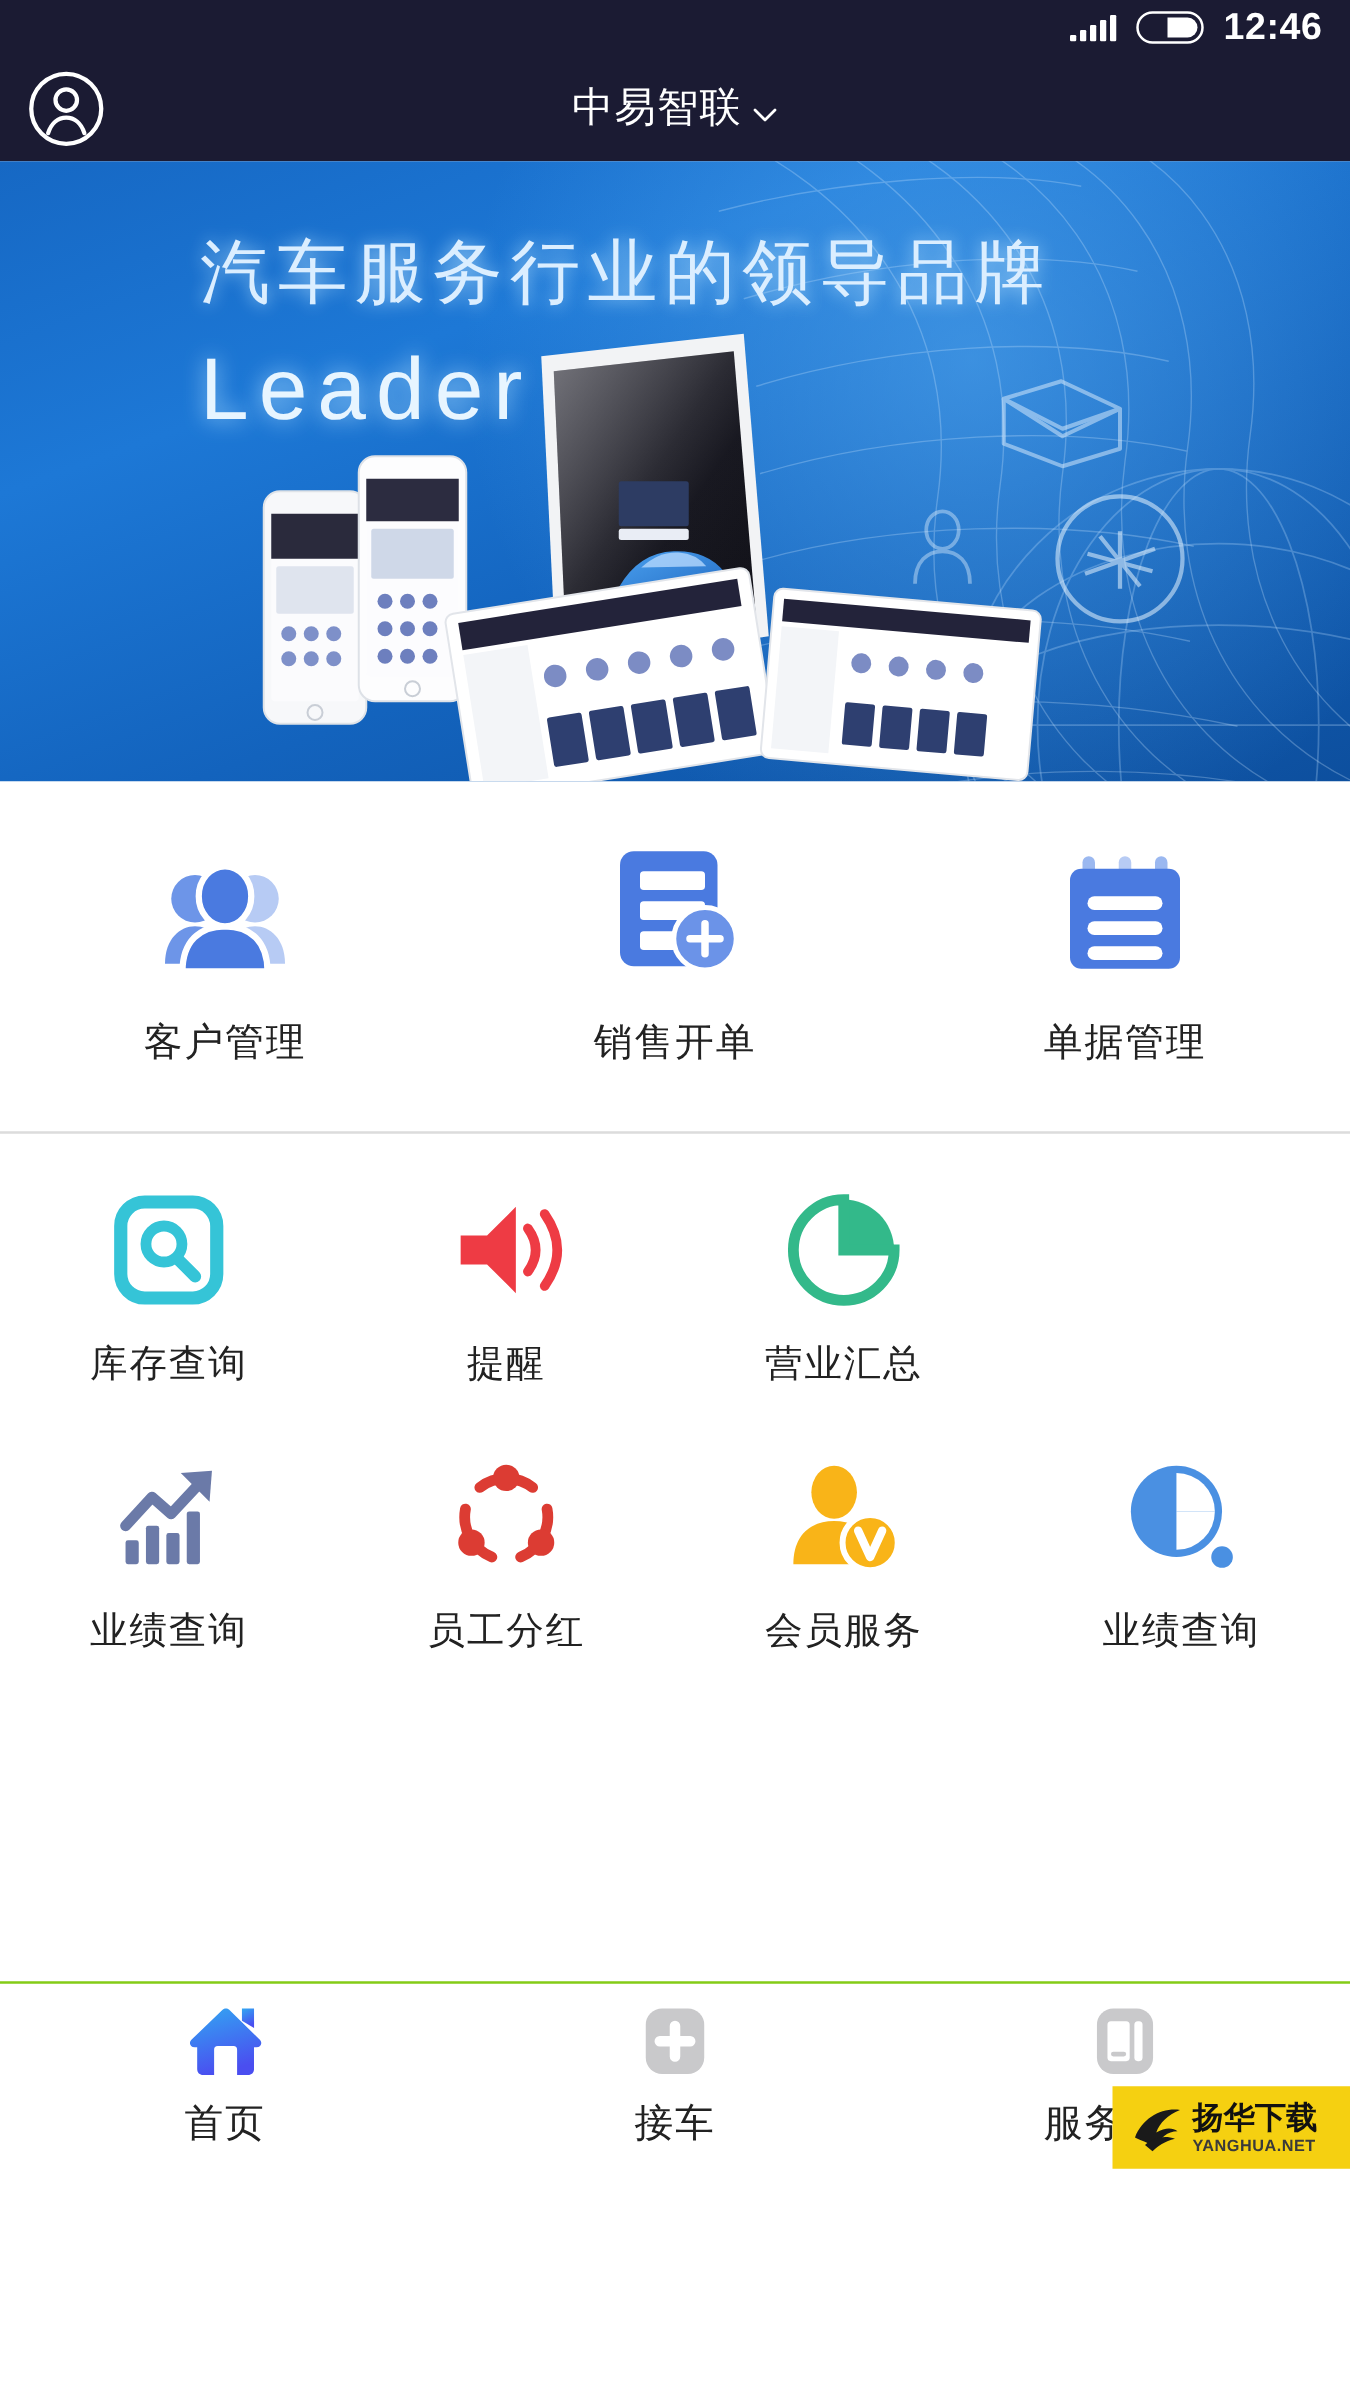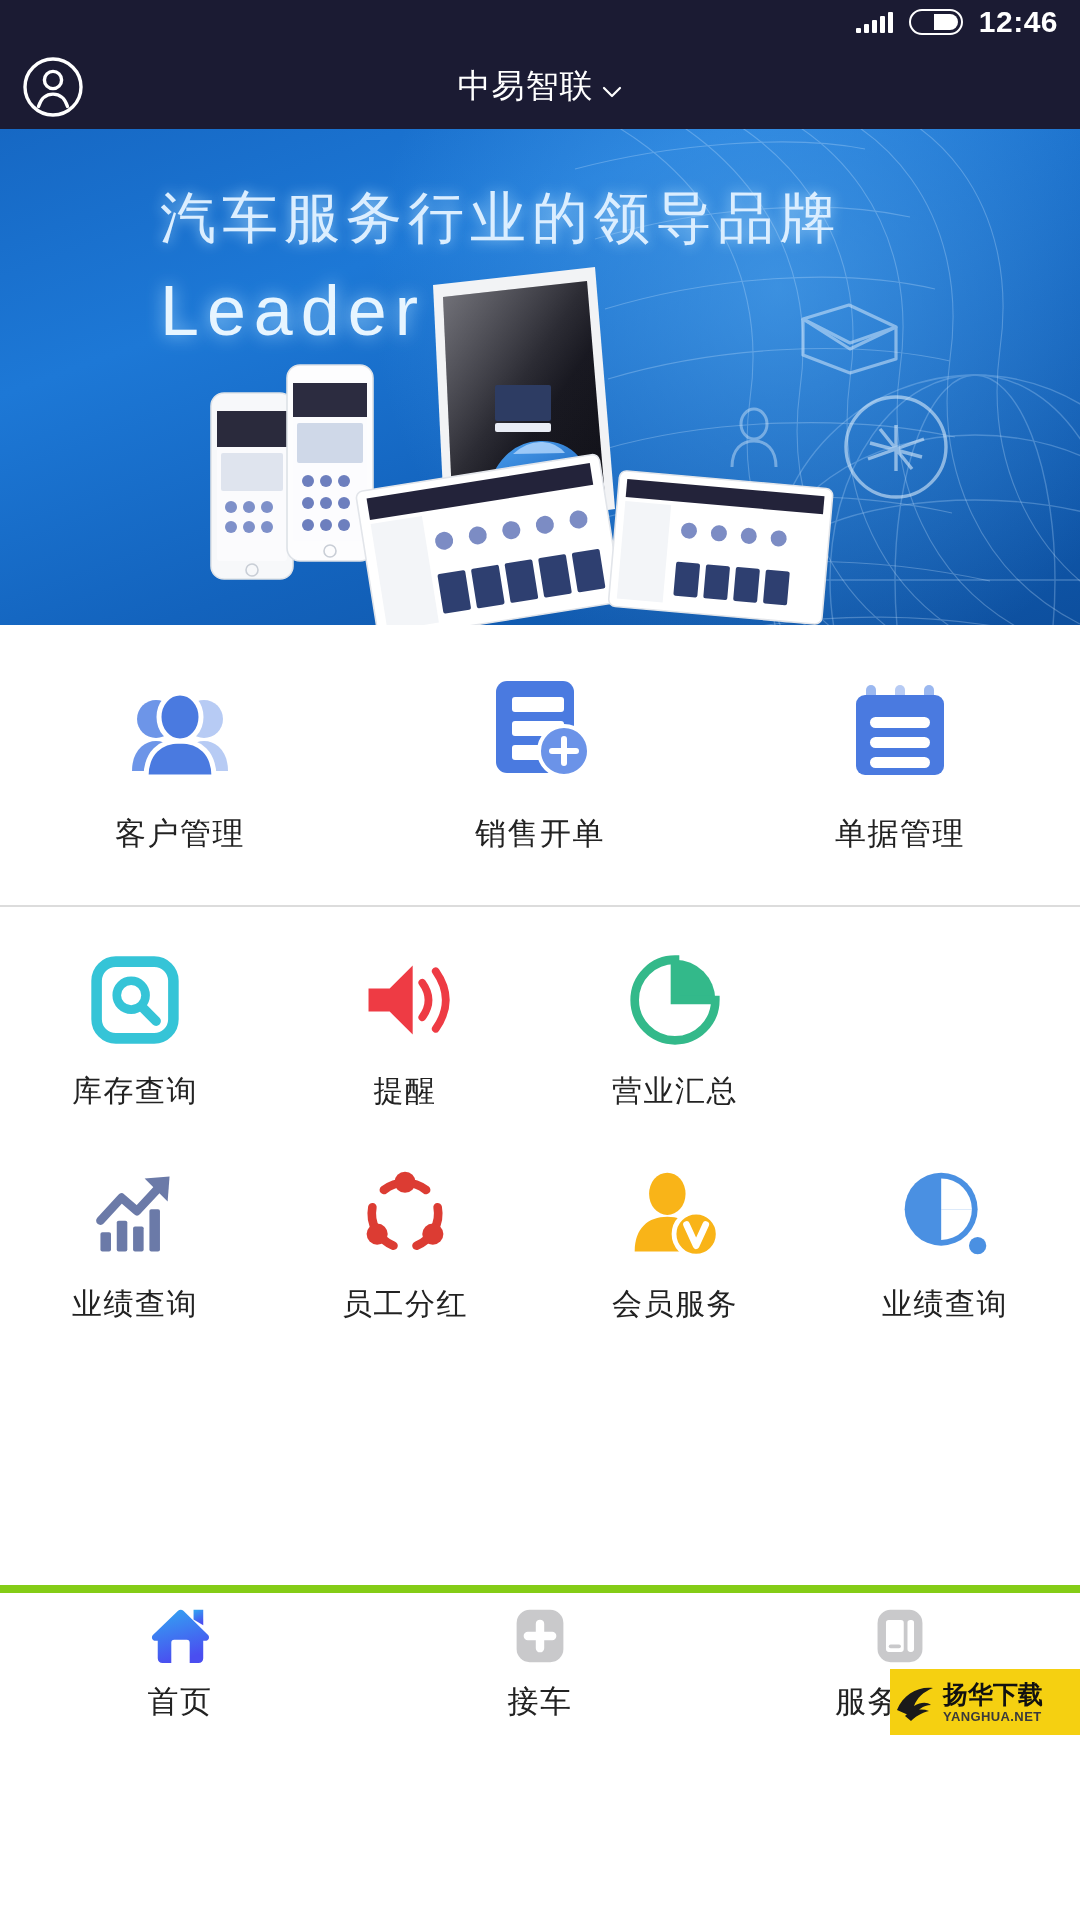--- a/index.html
+++ b/index.html
@@ -72,31 +72,31 @@
   .grid-row { margin-bottom: 54px; }
 
   .tile { display:flex; flex-direction:column; align-items:center; cursor:pointer; }
   .tile .glyph { height:110px; display:flex; align-items:center; justify-content:center; }
   .tile .glyph.small { height:94px; }
   .tile .label { margin-top:30px; font-size:31px; color:#222; letter-spacing:1.5px; }
   .tile .label.sm { margin-top:24px; font-size:30px; }
 
   
   .tabbar {
-    flex:0 0 150px; height:150px; border-top:8px solid #84cc16; background:#fff;
+    flex:0 0 150px; height:150px; border-top:2px solid #84cc16; background:#fff;
     display:grid; grid-template-columns:repeat(3,1fr); align-items:center;
   }
   .tab { display:flex; flex-direction:column; align-items:center; gap:14px; cursor:pointer; }
   .tab .tglyph { height:62px; display:flex; align-items:center; justify-content:center; }
   .tab .tlabel { font-size:31px; color:#222; letter-spacing:1.5px; }
 
   
   .watermark {
     position:absolute; right:0px; bottom:0px; width:190px; height:66px;
-    background:#f5d011; display:flex; align-items:center; gap:6px; padding-left:3px;
+    background:#f5d011; display:flex; align-items:center; gap:6px; padding-left:14px;
   }
   .wm-text { display:flex; flex-direction:column; line-height:1; }
   .wm-cn { font-size:25px; font-weight:700; color:#111; letter-spacing:0px; }
   .wm-en { font-size:13px; font-weight:700; color:#3a3a3a; letter-spacing:0.4px; margin-top:3px; }
 </style>
 </head>
 <body>
 
 <div class="screen">
 

